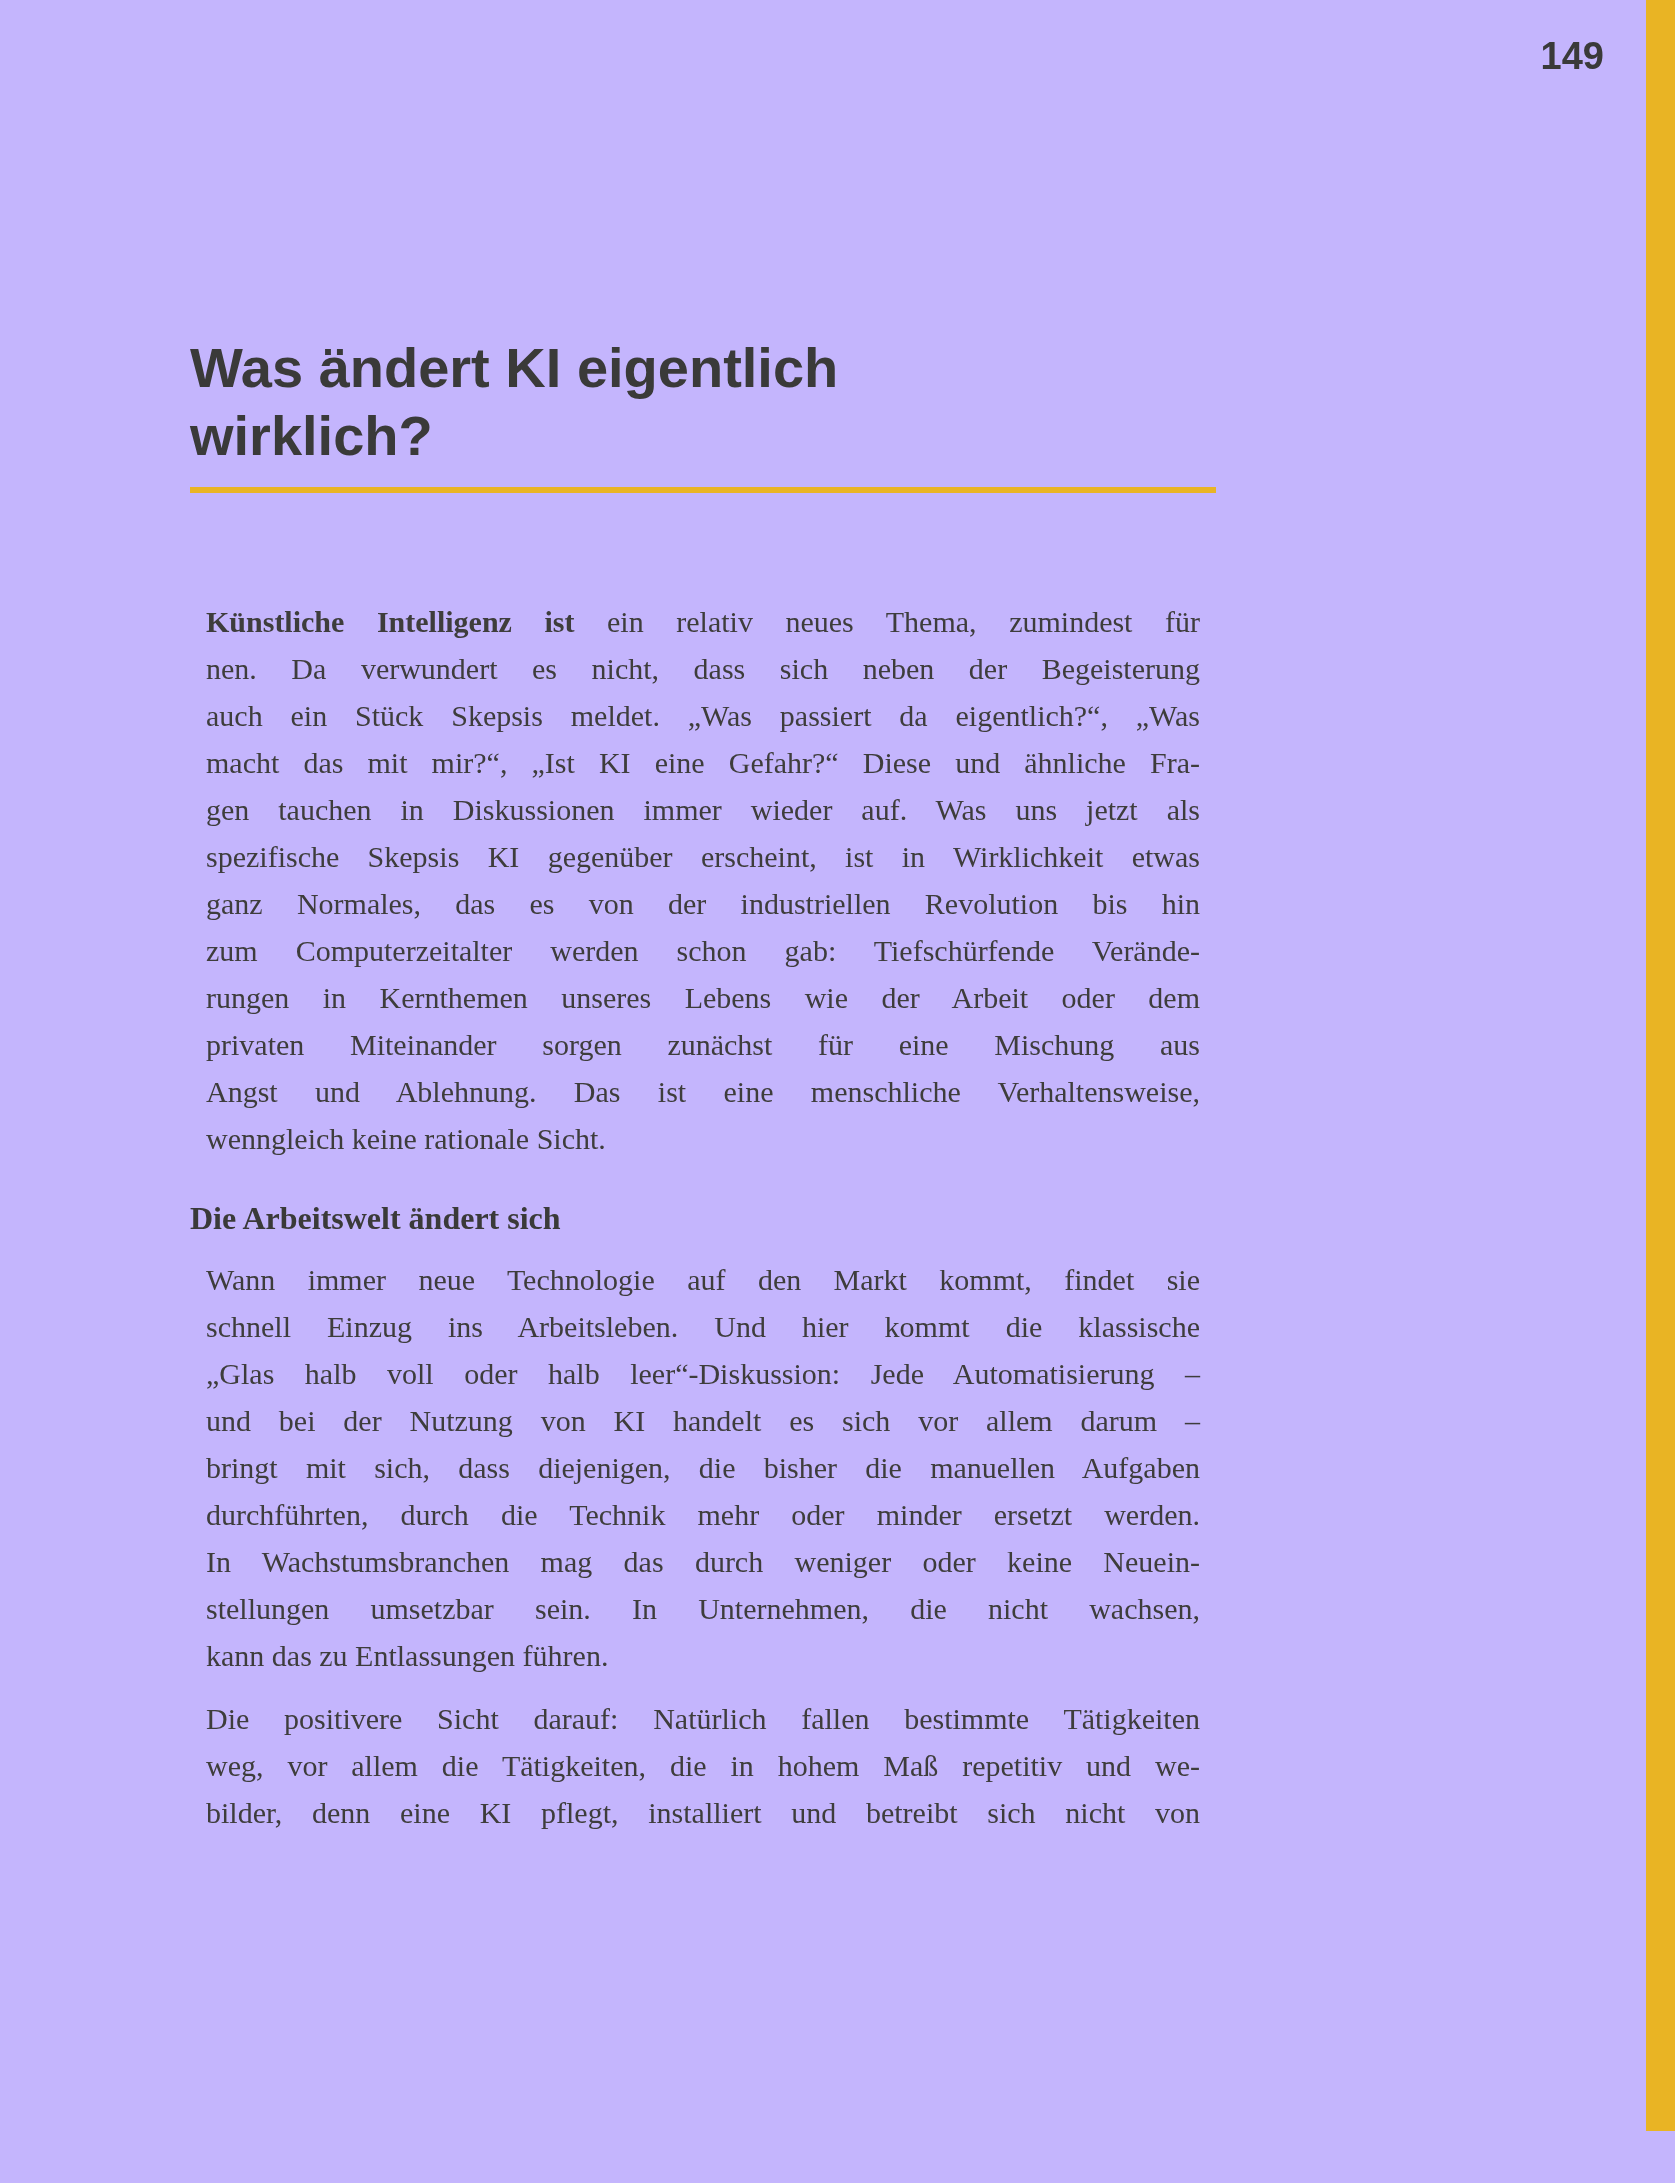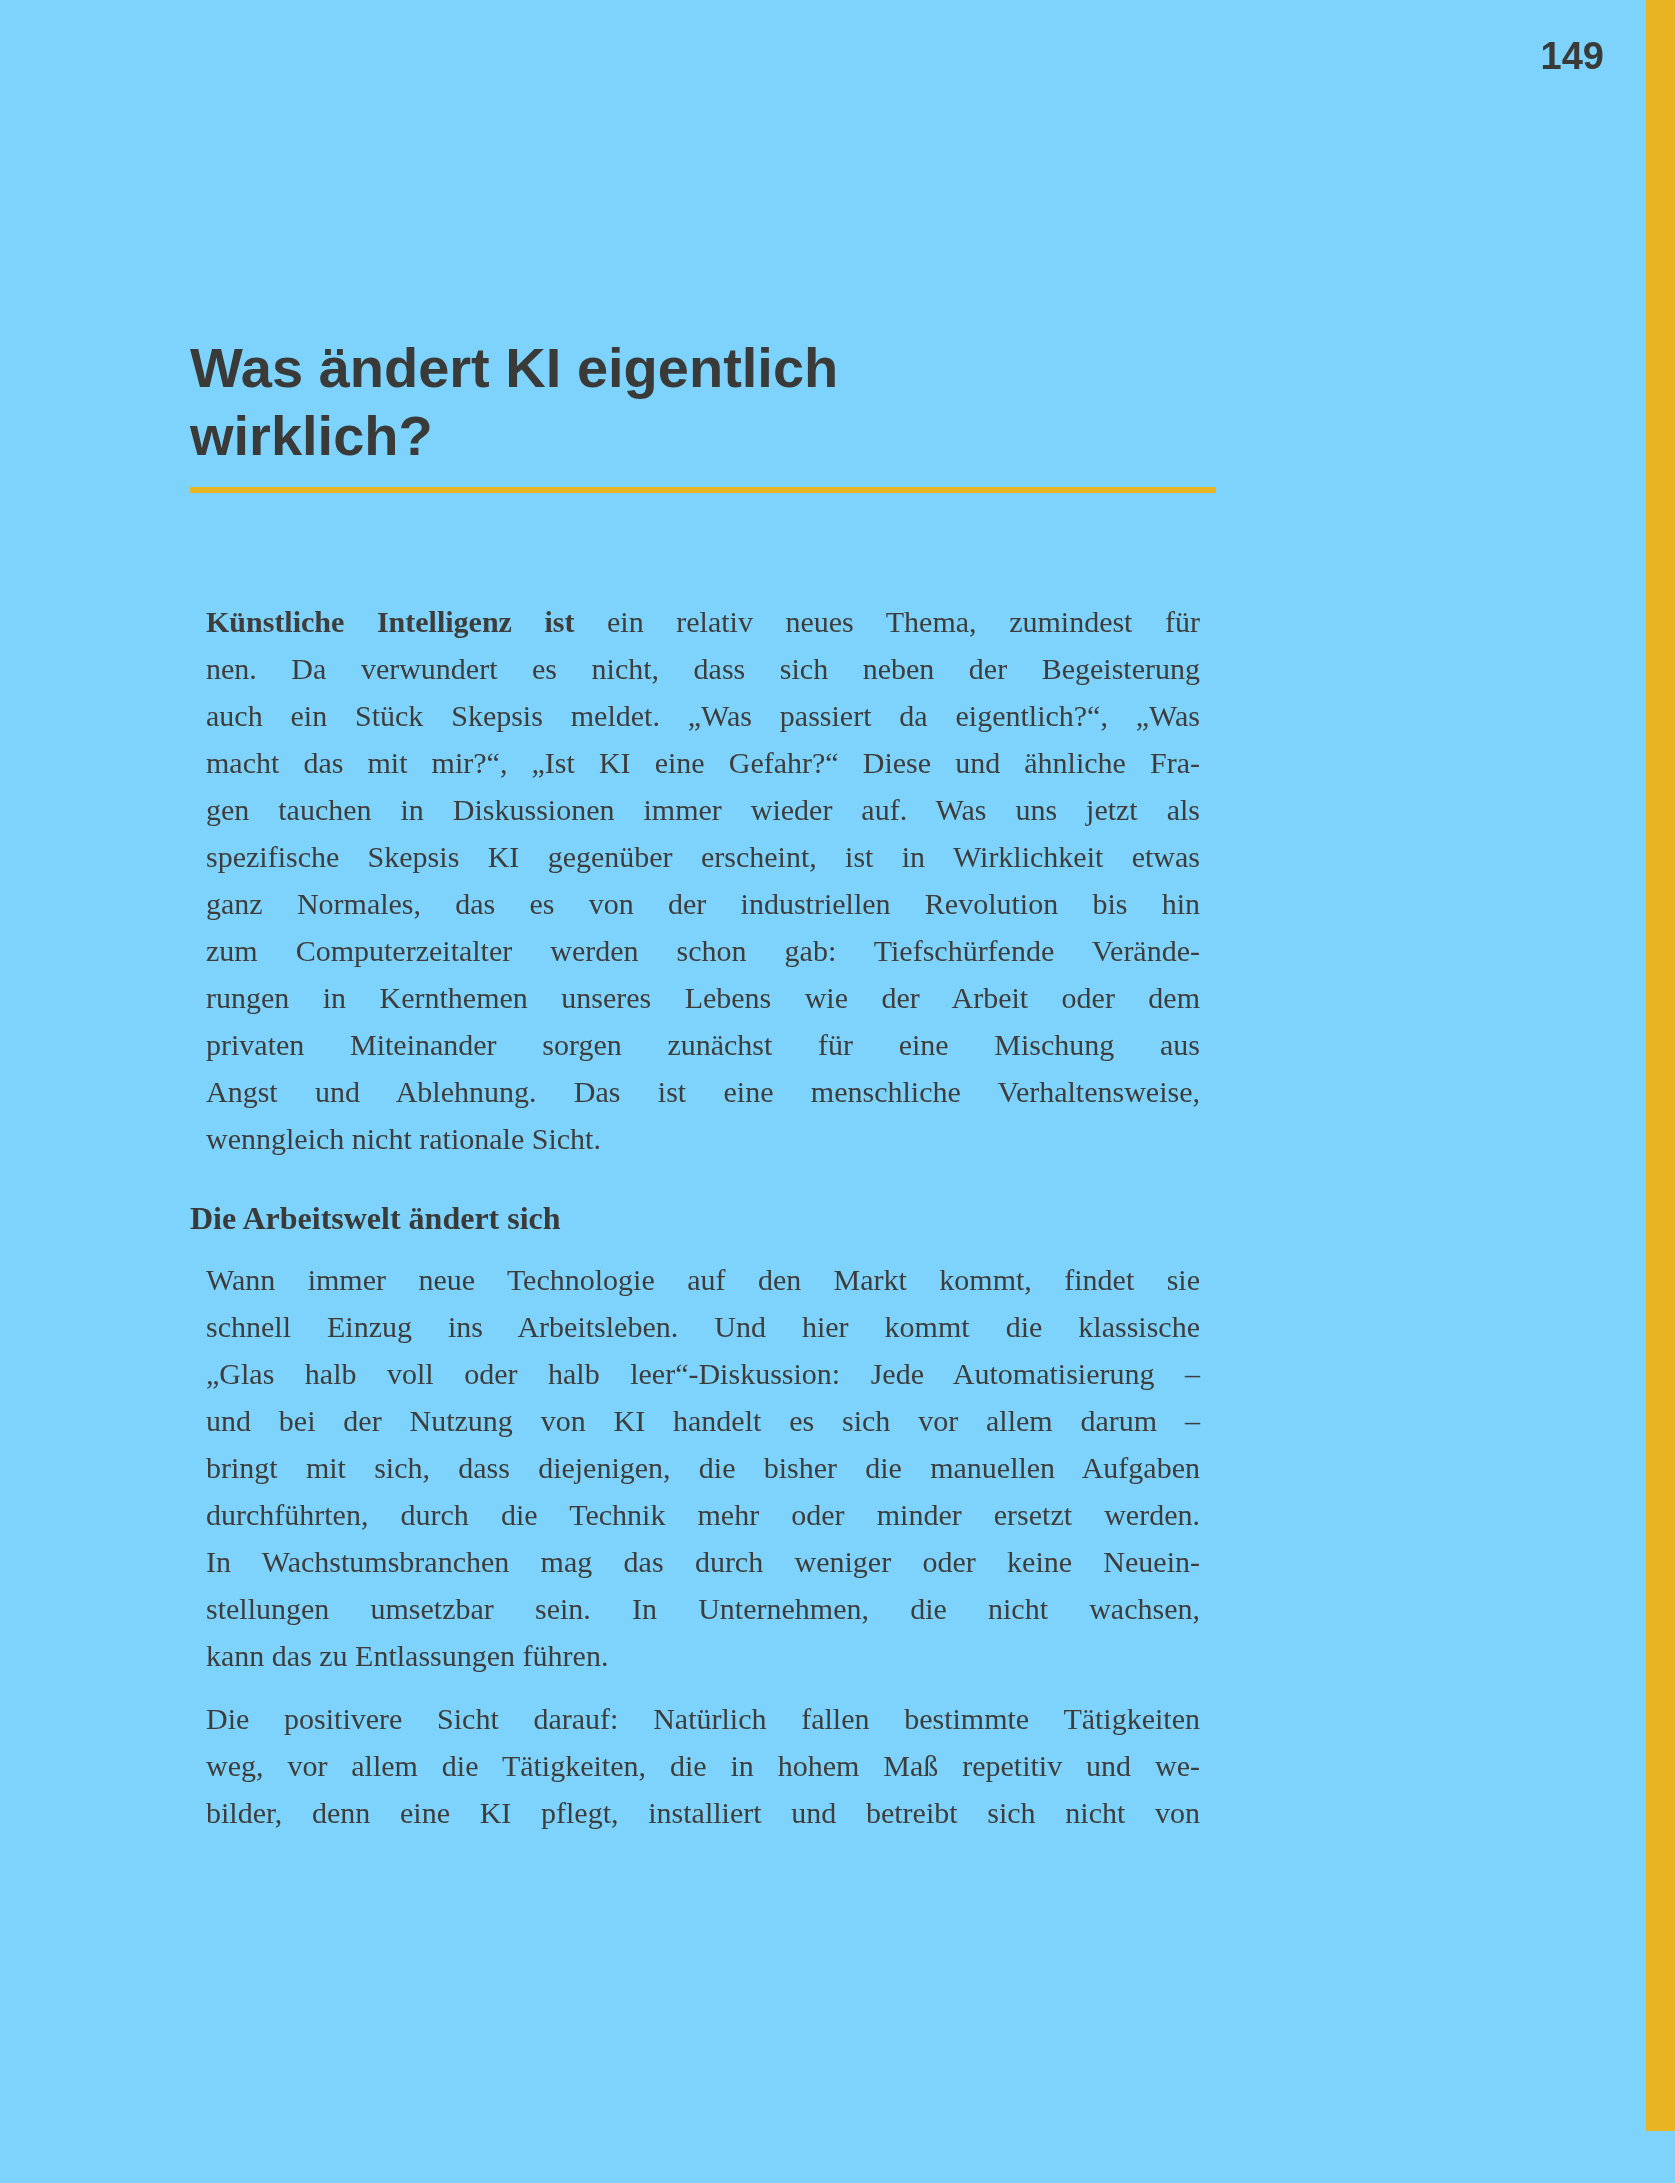--- a/index.html
+++ b/index.html
@@ -12,21 +12,21 @@
   html,body{width:1676px;height:2183px;}
   body{
     background:#ffffff;
     overflow:hidden;
     font-family:"Liberation Serif", serif;
   }
   .page{
     position:relative;
     width:1676px;
     height:2183px;
-    background:#7dd3fc;
+    background:#c4b5fd;
   }
   .accent-bar{
     position:absolute;
     top:0;
     right:0;
     width:30px;
     height:2131px;
     background:var(--accent);
   }
   .page-number{
@@ -109,21 +109,21 @@
           <div class="line">nen. Da verwundert es nicht, dass sich neben der Begeisterung</div>
           <div class="line">auch ein Stück Skepsis meldet. „Was passiert da eigentlich?“, „Was</div>
           <div class="line">macht das mit mir?“, „Ist KI eine Gefahr?“ Diese und ähnliche Fra-</div>
           <div class="line">gen tauchen in Diskussionen immer wieder auf. Was uns jetzt als</div>
           <div class="line">spezifische Skepsis KI gegenüber erscheint, ist in Wirklichkeit etwas</div>
           <div class="line">ganz Normales, das es von der industriellen Revolution bis hin</div>
           <div class="line">zum Computerzeitalter werden schon gab: Tiefschürfende Verände-</div>
           <div class="line">rungen in Kernthemen unseres Lebens wie der Arbeit oder dem</div>
           <div class="line">privaten Miteinander sorgen zunächst für eine Mischung aus</div>
           <div class="line">Angst und Ablehnung. Das ist eine menschliche Verhaltensweise,</div>
-          <div class="line last">wenngleich nicht rationale Sicht.</div>
+          <div class="line last">wenngleich keine rationale Sicht.</div>
         </div>
         <h2 class="subheading">Die Arbeitswelt ändert sich</h2>
         <div class="paragraph">
           <div class="line">Wann immer neue Technologie auf den Markt kommt, findet sie</div>
           <div class="line">schnell Einzug ins Arbeitsleben. Und hier kommt die klassische</div>
           <div class="line">„Glas halb voll oder halb leer“-Diskussion: Jede Automatisierung –</div>
           <div class="line">und bei der Nutzung von KI handelt es sich vor allem darum –</div>
           <div class="line">bringt mit sich, dass diejenigen, die bisher die manuellen Aufgaben</div>
           <div class="line">durchführten, durch die Technik mehr oder minder ersetzt werden.</div>
           <div class="line">In Wachstumsbranchen mag das durch weniger oder keine Neuein-</div>

